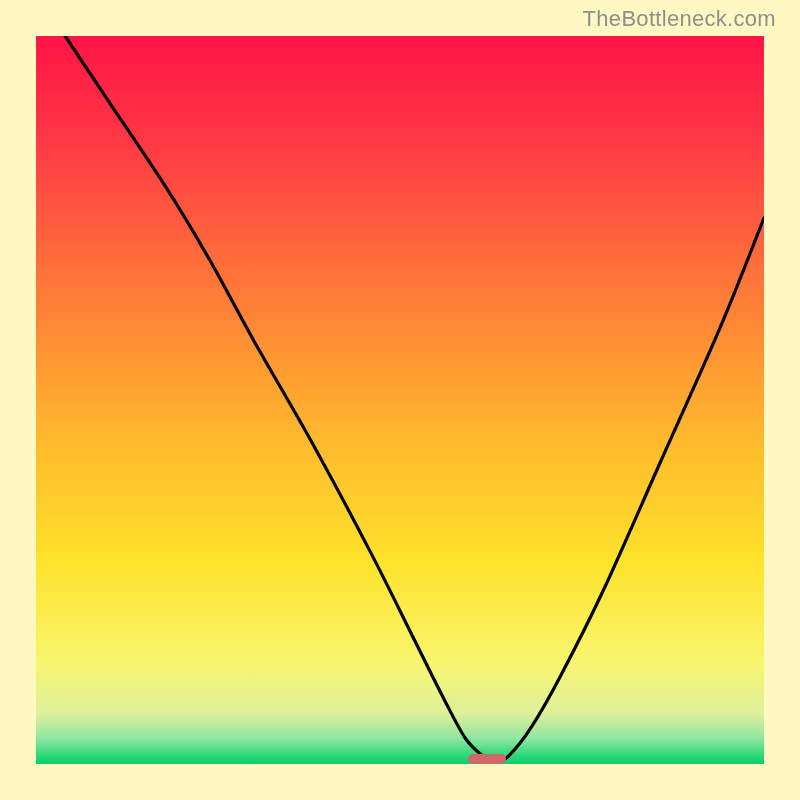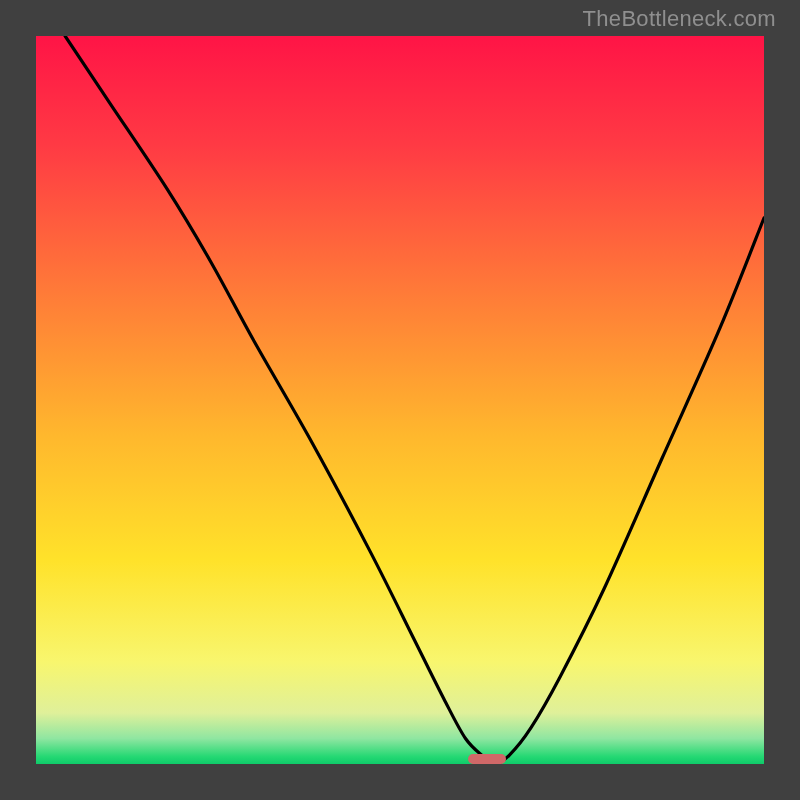--- a/index.html
+++ b/index.html
@@ -10,21 +10,21 @@
     background: #000;
     overflow: hidden;
     font-family: Arial, Helvetica, sans-serif;
   }
   .frame {
     position: absolute;
     top: 0;
     left: 0;
     width: 800px;
     height: 800px;
-    background: #404040;
+    background: #fef9c3;
   }
   .plot-wrap {
     position: absolute;
     top: 36px;
     left: 36px;
     width: 728px;
     height: 728px;
     overflow: hidden;
   }
   .gradient {

